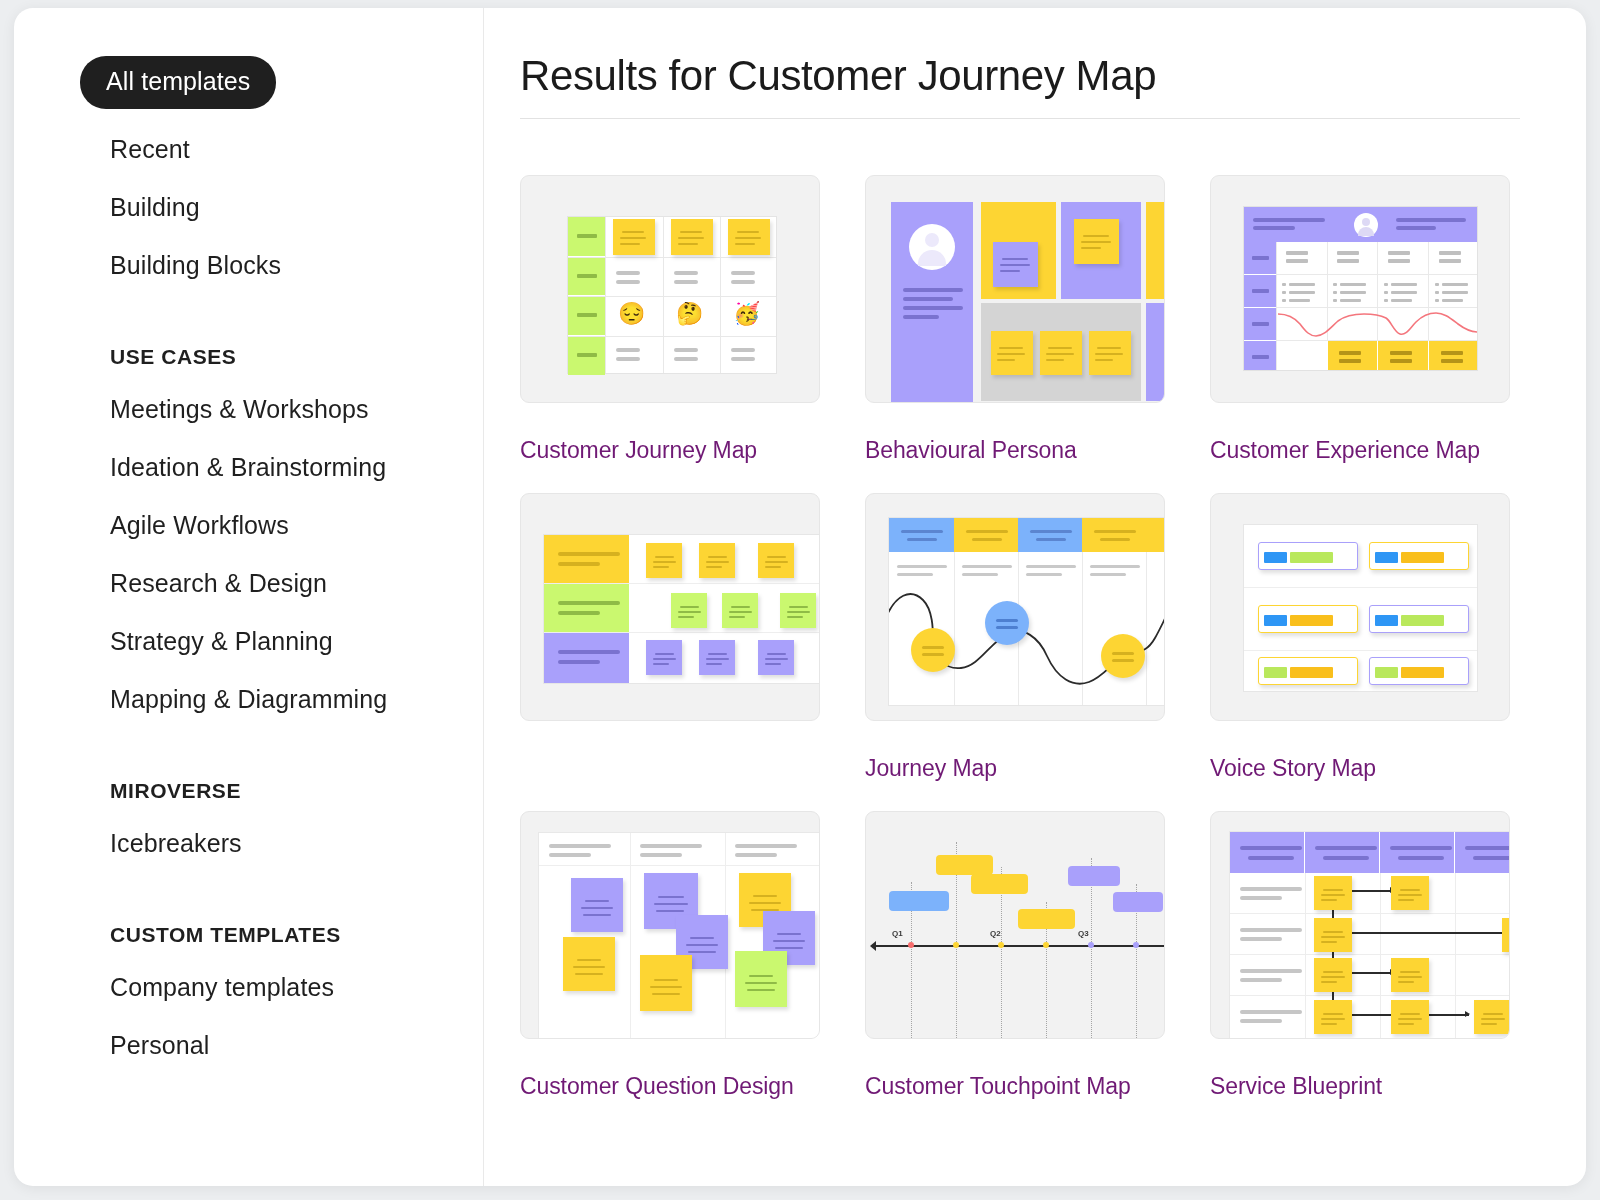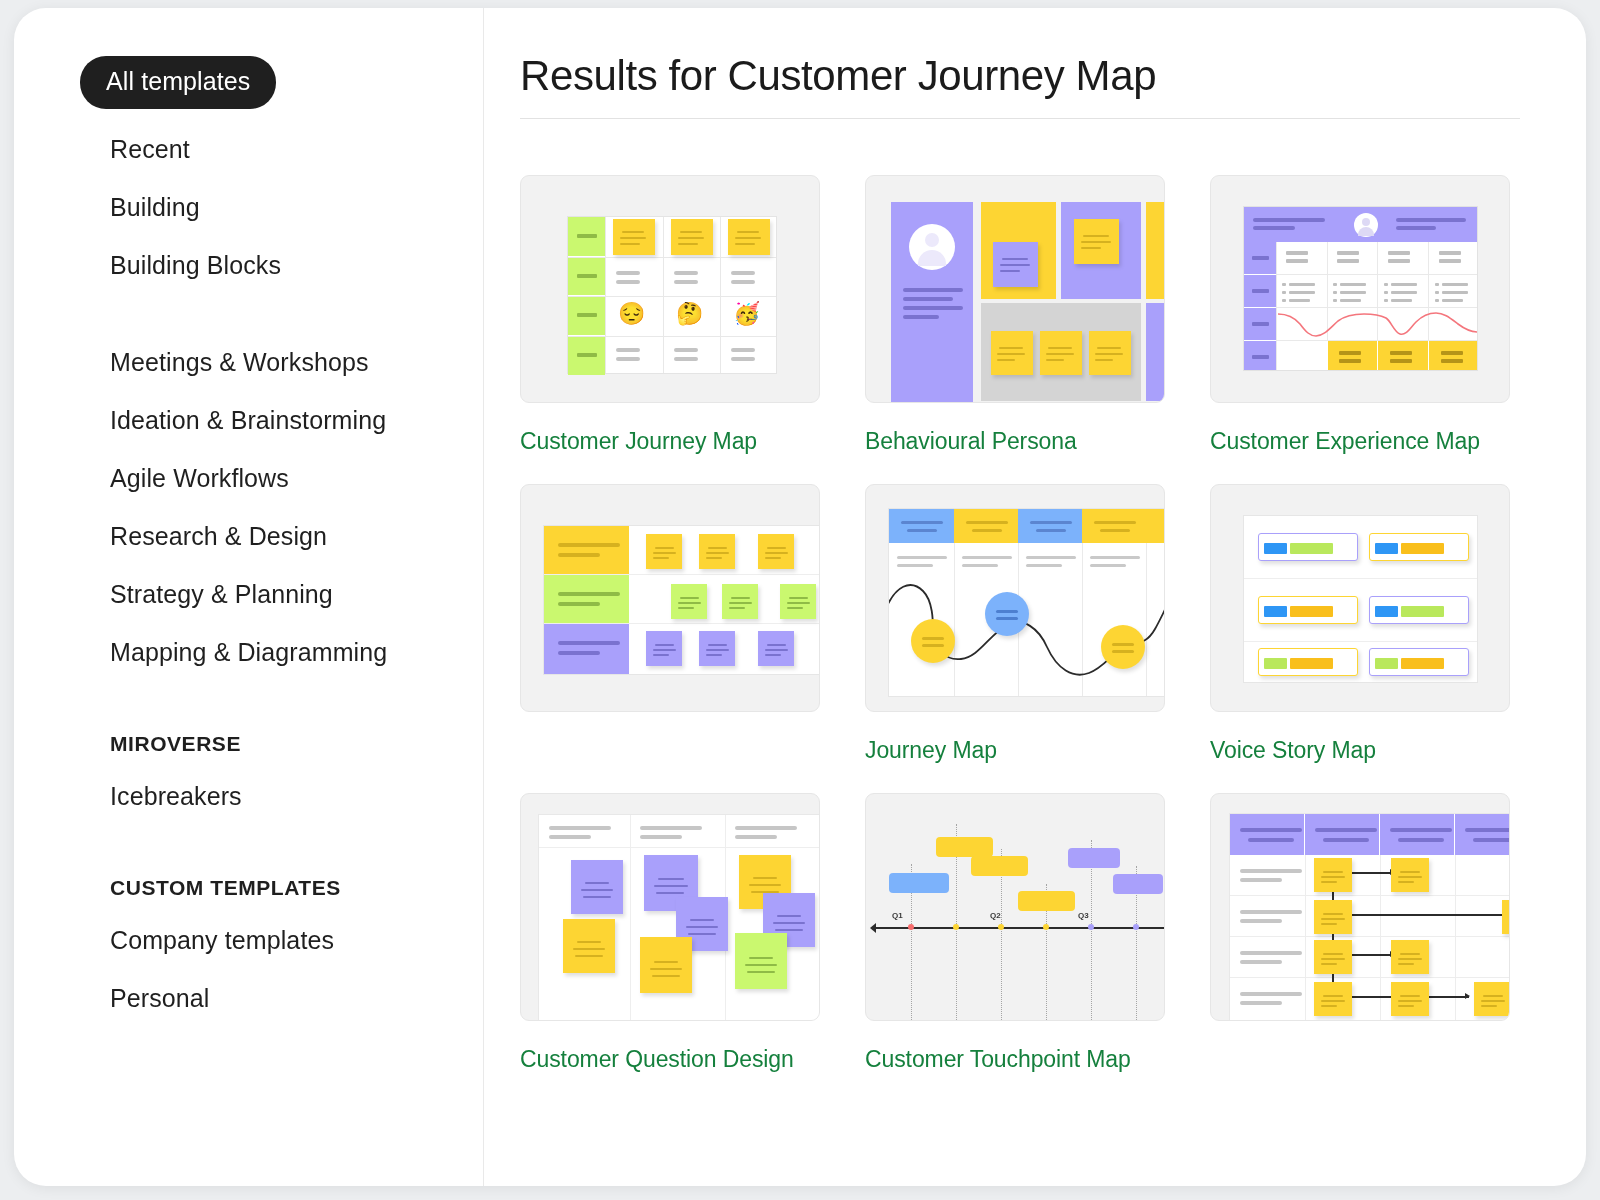--- a/index.html
+++ b/index.html
@@ -13,21 +13,21 @@
     position: relative;
     width: 1600px; height: 1200px;
     background: #eceef0;
     overflow: hidden;
   }
   .panel {
     position: absolute;
     left: 14px; top: 8px;
     width: 1572px; height: 1178px;
     background: #ffffff;
-    border-radius: 32px;
+    border-radius: 19px;
     box-shadow: 0 2px 14px rgba(0,0,0,0.07);
     overflow: hidden;
     display: flex;
   }
 
   
   .sidebar {
     width: 470px;
     flex: 0 0 470px;
     padding: 48px 0 0 66px;
@@ -84,23 +84,23 @@
   .tcard { width: 300px; cursor: pointer; }
   .thumb {
     width: 300px; height: 228px;
     background: #f2f2f2;
     border: 1px solid #e6e6e6;
     border-radius: 9px;
     overflow: hidden;
     position: relative;
   }
   .tcaption {
-    margin-top: 25px;
+    margin-top: 34px;
     font-size: 23px;
-    color: #15803d;
+    color: #701a75;
     letter-spacing: -.1px;
     white-space: nowrap;
   }
 
   
   .abs { position: absolute; }
   .sticky { box-shadow: 2px 3px 4px rgba(0,0,0,0.13); }
   .ln { background: #bfbfbf; border-radius: 1px; height: 4px; }
 
   
@@ -194,20 +194,21 @@
 <div class="page">
  <div class="panel">
 
   <nav class="sidebar">
     <div class="pill">All templates</div>
     <a class="nav-item">Recent</a>
     <a class="nav-item">Building</a>
     <a class="nav-item">Building Blocks</a>
 
     <div class="gap-lg"></div>
+    <div class="nav-head">USE CASES</div>
     <a class="nav-item">Meetings &amp; Workshops</a>
     <a class="nav-item">Ideation &amp; Brainstorming</a>
     <a class="nav-item">Agile Workflows</a>
     <a class="nav-item">Research &amp; Design</a>
     <a class="nav-item">Strategy &amp; Planning</a>
     <a class="nav-item">Mapping &amp; Diagramming</a>
 
     <div class="gap-lg"></div>
     <div class="nav-head">MIROVERSE</div>
     <a class="nav-item">Icebreakers</a>
@@ -762,19 +763,20 @@
                   <i style="left:7px;top:18px;width:24px"></i>
                   <i style="left:7px;top:23px;width:16px"></i>
                 </div>
             <div class="c9-st sticky" style="left:244px; top:168px;">
                   <i style="left:9px;top:13px;width:20px"></i>
                   <i style="left:7px;top:18px;width:24px"></i>
                   <i style="left:7px;top:23px;width:16px"></i>
                 </div>
           </div>
         </div>
+        <div class="tcaption">Service Blueprint</div>
       </div>
 
     </div>
   </section>
 
  </div>
 </div>
 
 </body></html>

